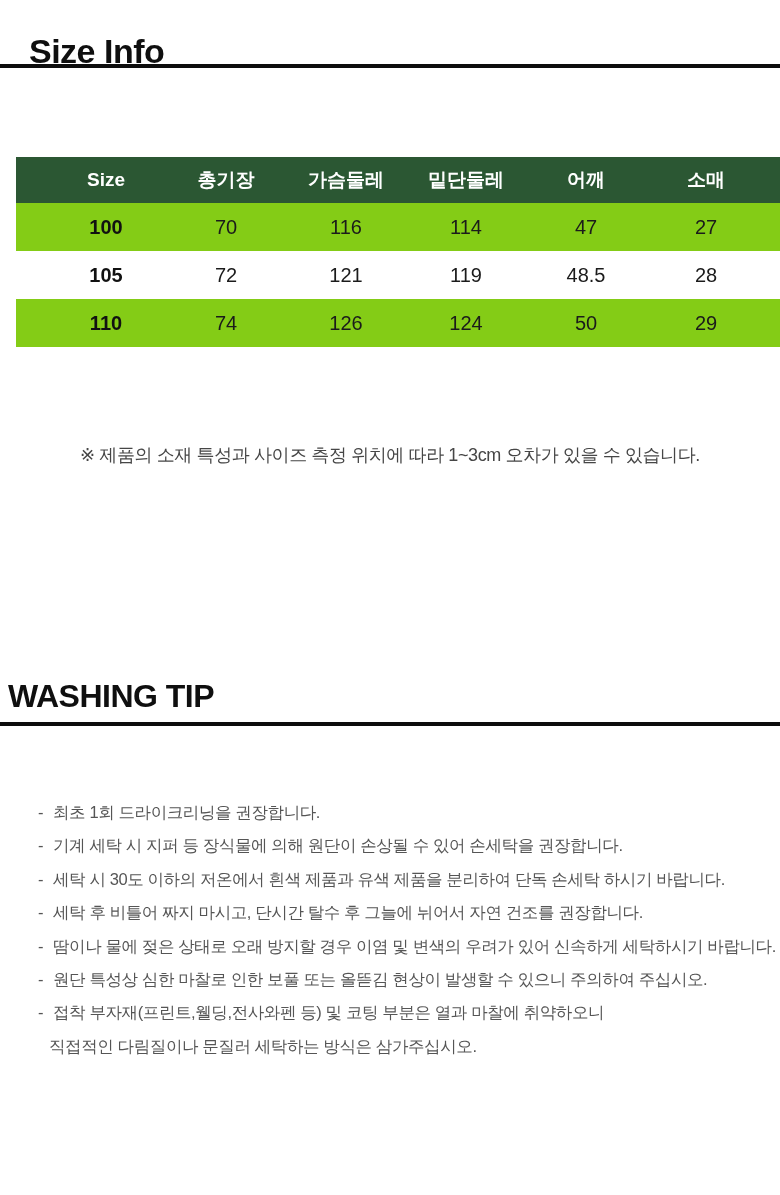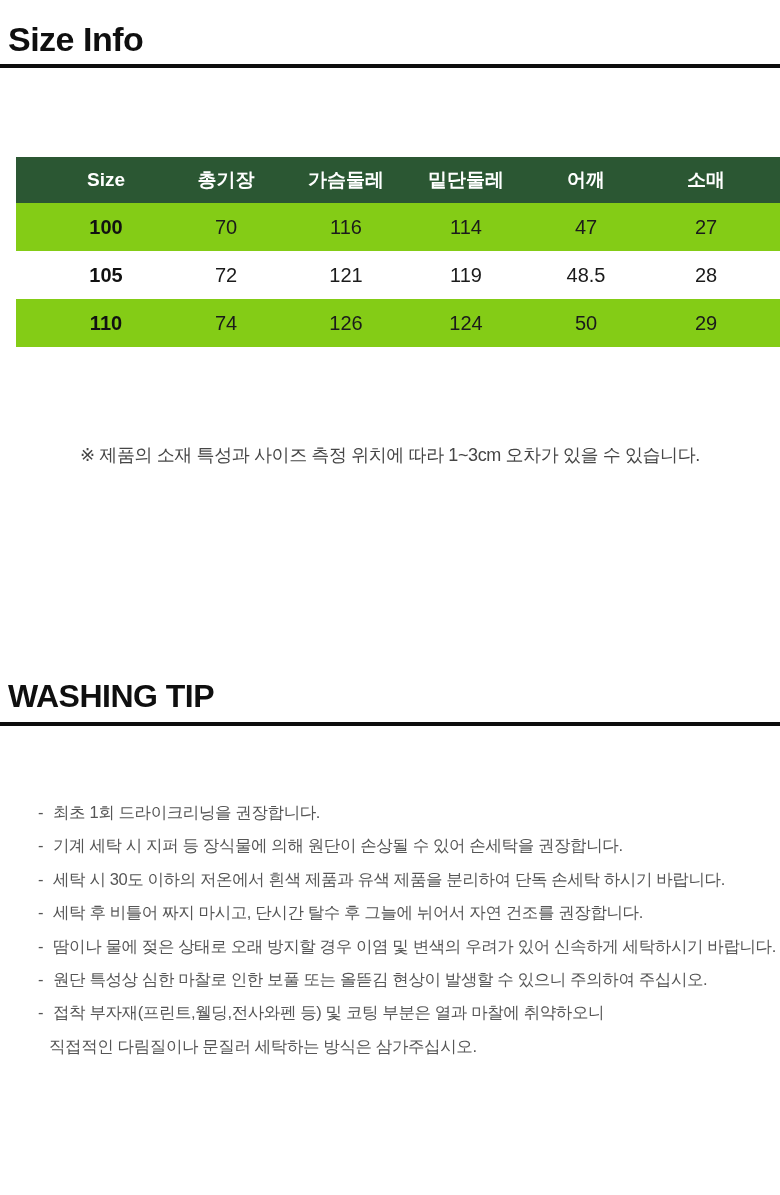--- a/index.html
+++ b/index.html
@@ -17,21 +17,21 @@
     color: #111111;
   }
   .section-title {
     position: absolute;
     left: 8px;
     font-weight: 800;
     color: #0f0f0f;
     letter-spacing: -0.5px;
     white-space: nowrap;
   }
-  #size-info-title { top: 20px; font-size: 34px; }
+  #size-info-title { top: 32px; font-size: 34px; margin-left: 21px; }
   #washing-title   { top: 678px; font-size: 32px; }
   .rule {
     position: absolute;
     left: 0;
     width: 780px;
     height: 4px;
     background: #0d0d0d;
   }
   #rule-size    { top: 64px; }
   #rule-washing { top: 722px; }

